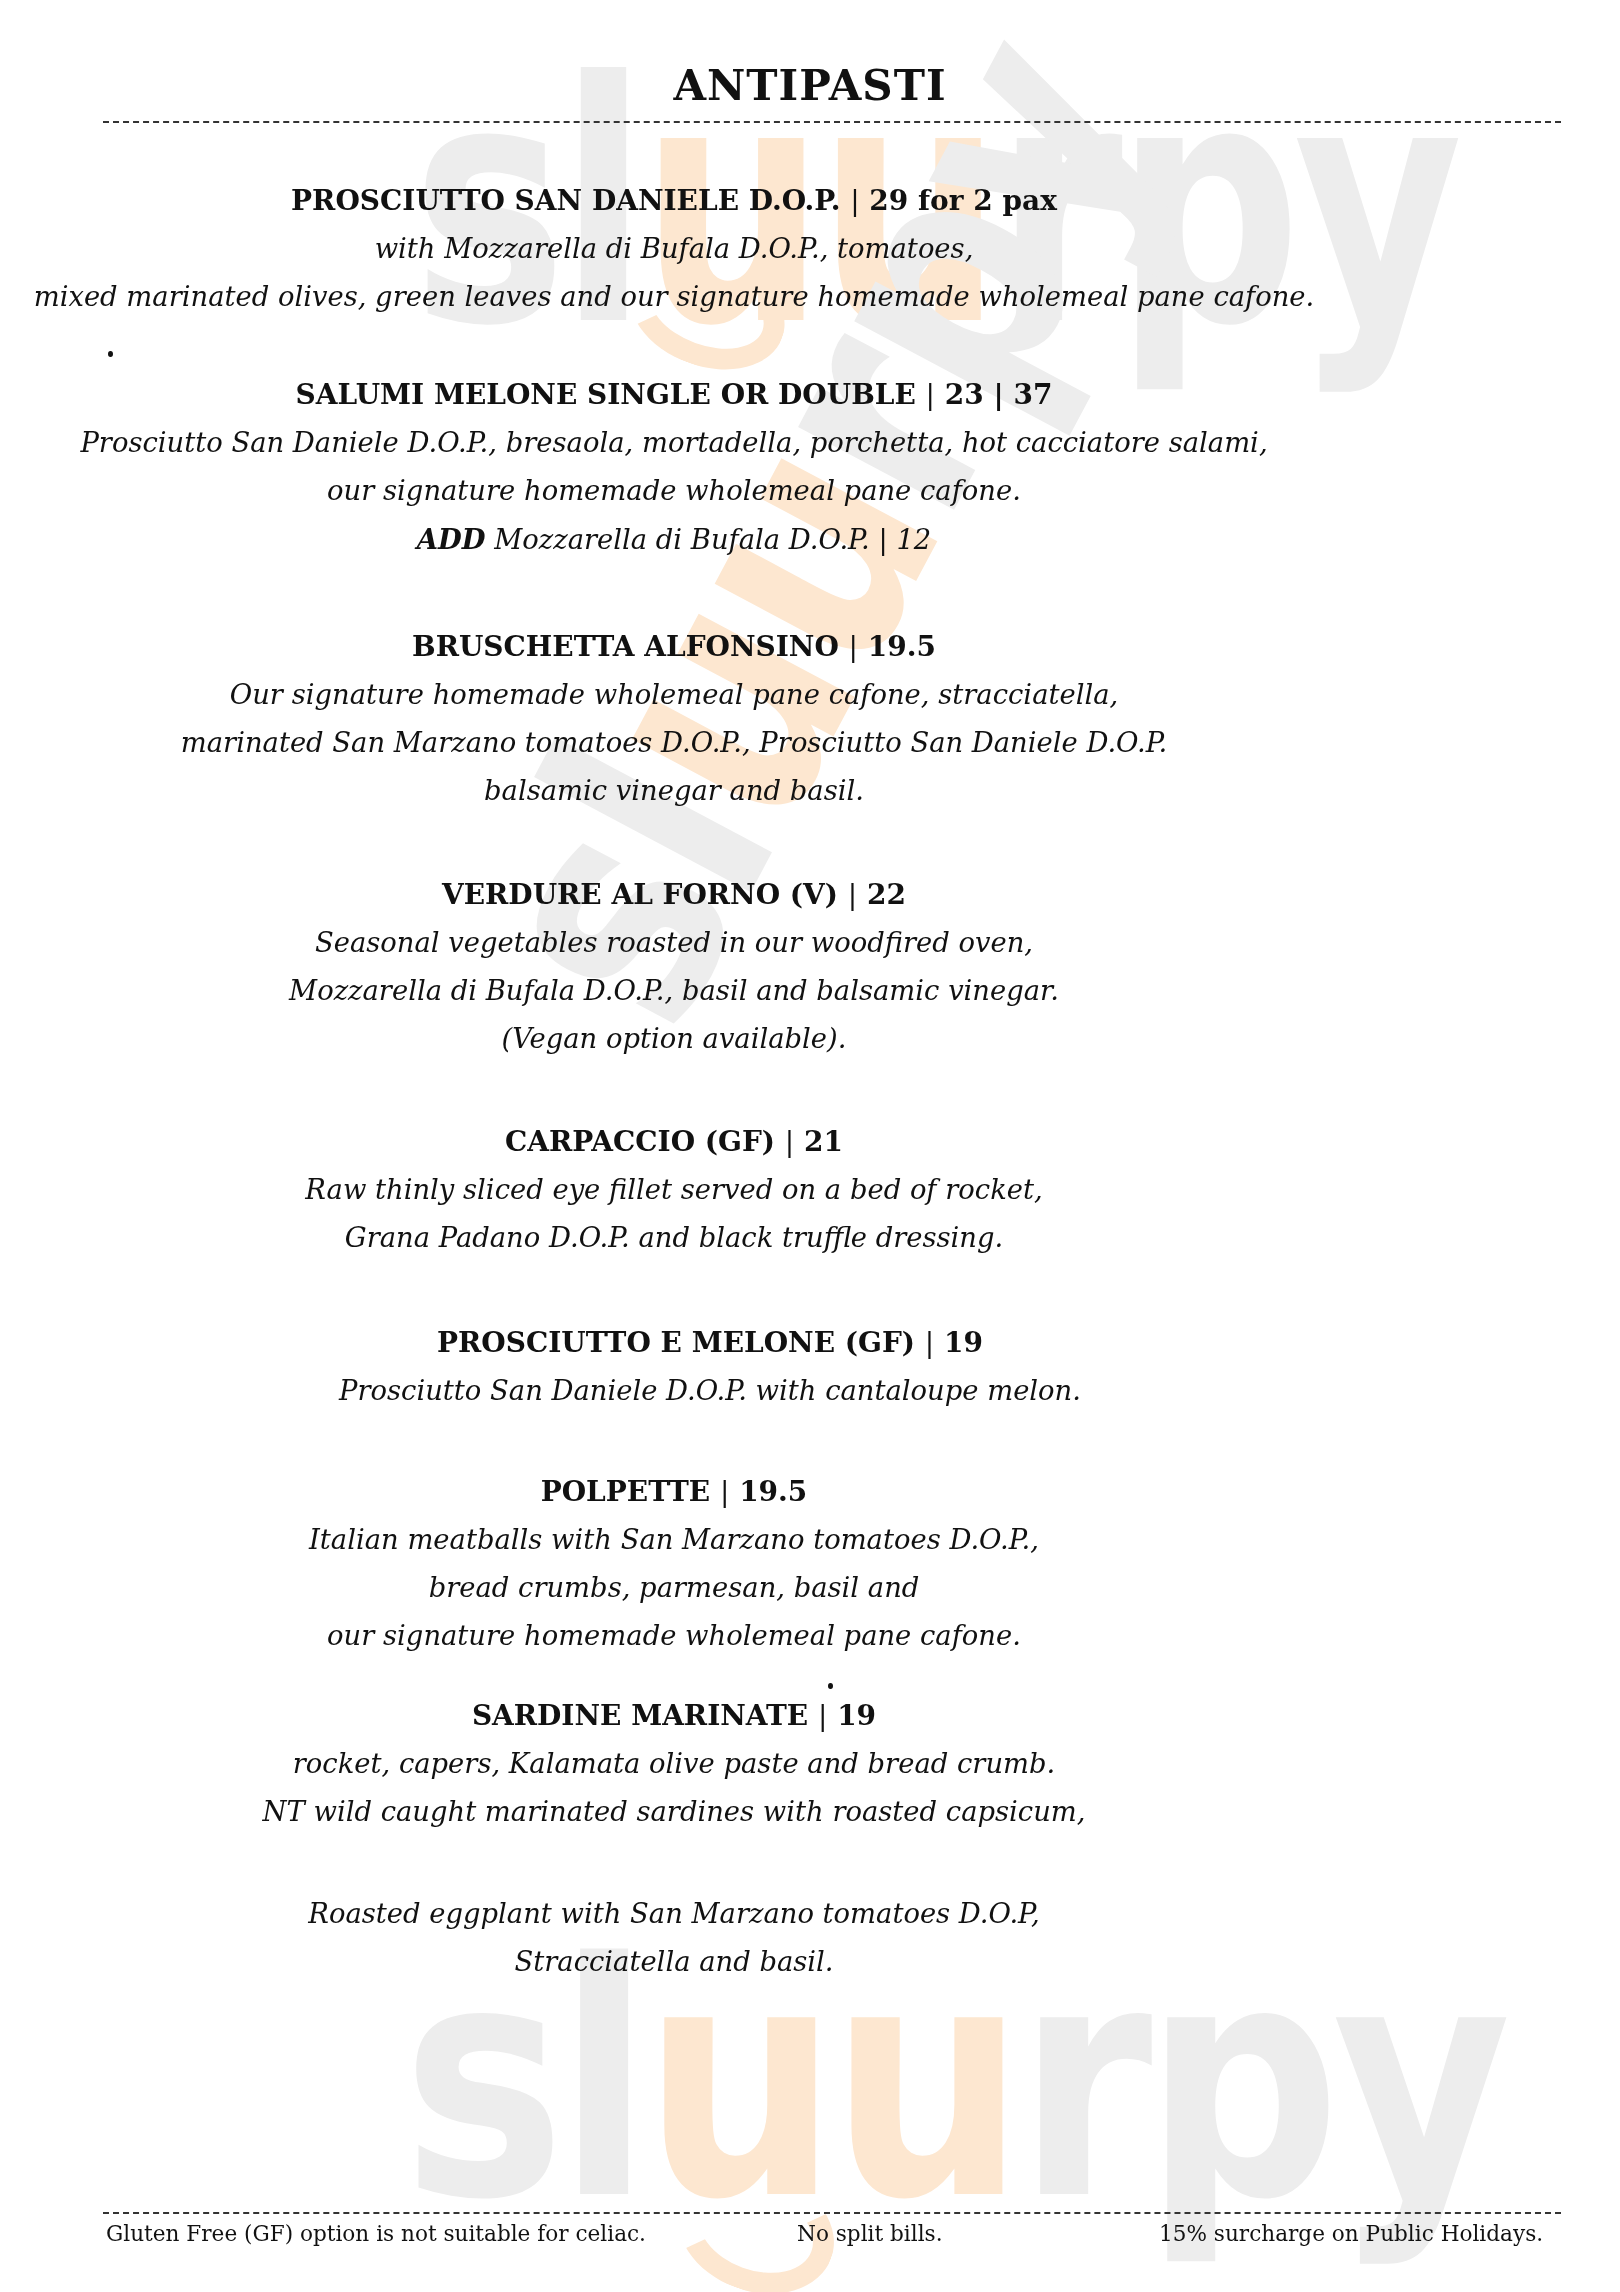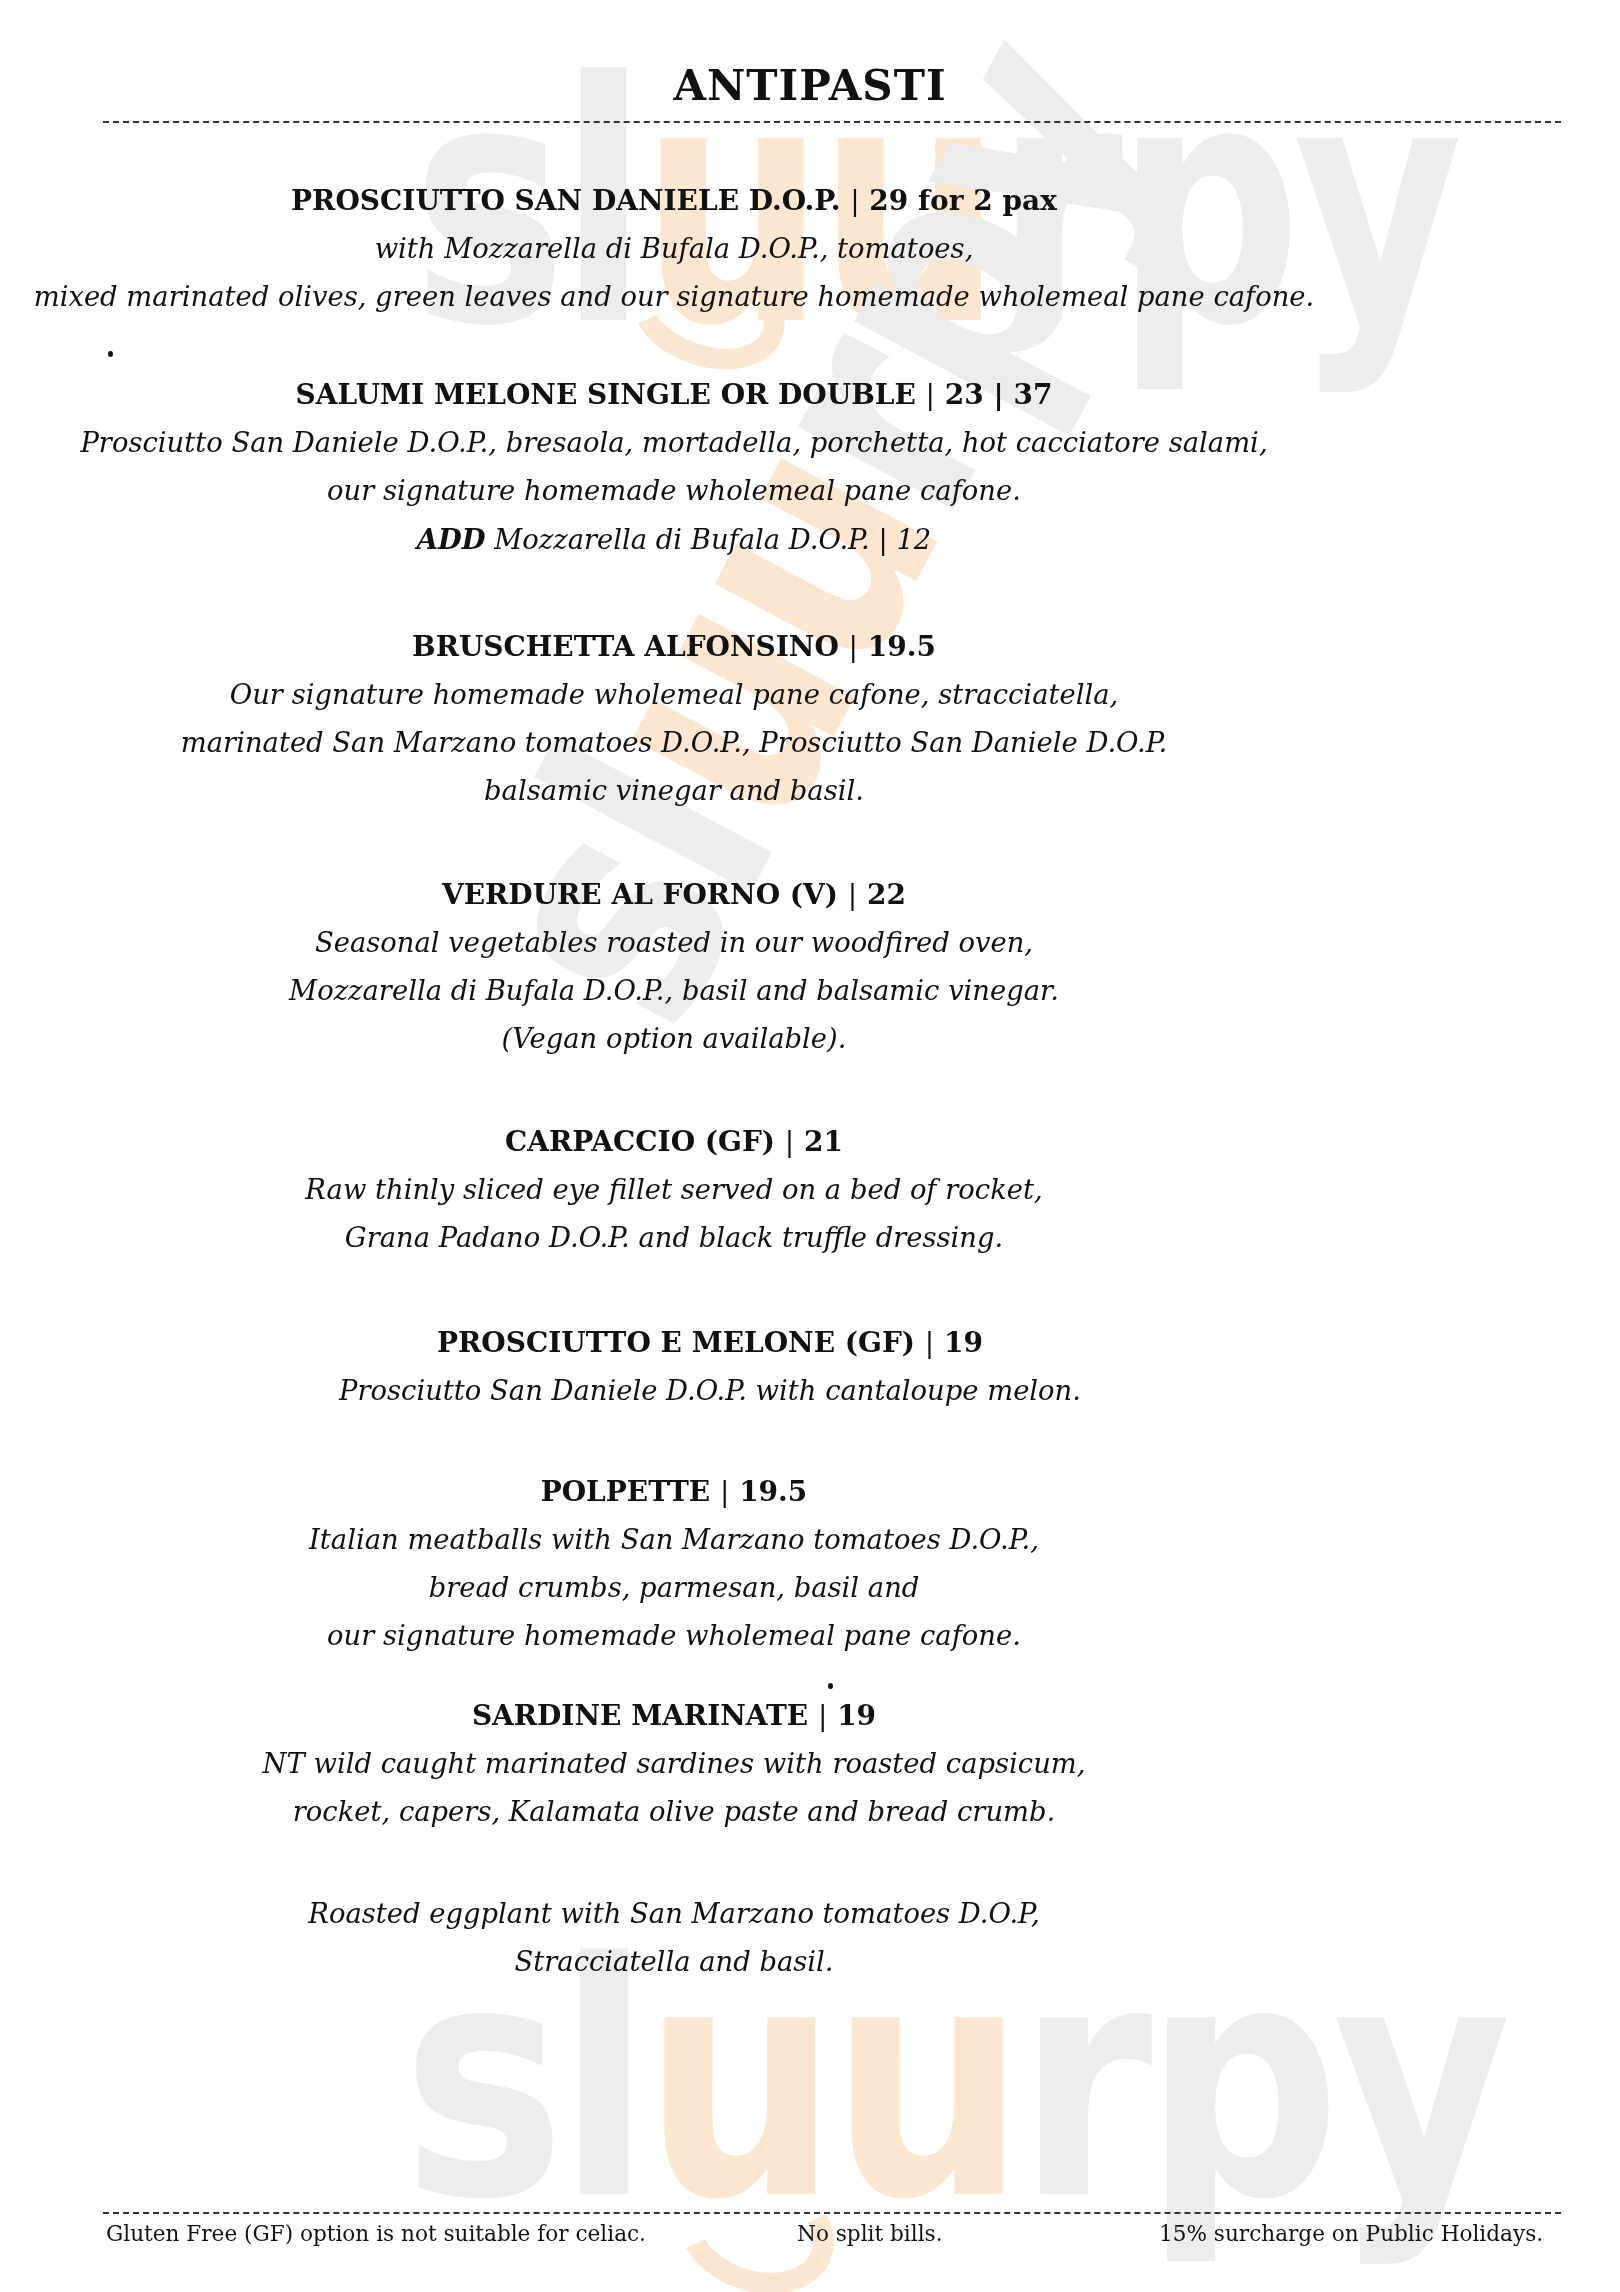--- a/index.html
+++ b/index.html
@@ -200,22 +200,22 @@
     <span class="item-title"><span>POLPETTE</span> <span class="sep">|</span> <span>19.5</span></span>
     <span class="item-desc">Italian meatballs with San Marzano tomatoes D.O.P.,</span>
     <span class="item-desc">bread crumbs, parmesan, basil and</span>
     <span class="item-desc">our signature homemade wholemeal pane cafone.</span>
   </div>
 
   <div class="stray-dot" style="left:828px; top:1683px;"></div>
 
   <div class="item" style="top:1691px;">
     <span class="item-title"><span>SARDINE MARINATE</span> <span class="sep">|</span> <span>19</span></span>
+    <span class="item-desc">rocket, capers, Kalamata olive paste and bread crumb.</span>
     <span class="item-desc">NT wild caught marinated sardines with roasted capsicum,</span>
-    <span class="item-desc">rocket, capers, Kalamata olive paste and bread crumb.</span>
   </div>
 
   <div class="item" style="top:1890px;">
     <span class="item-desc">Roasted eggplant with San Marzano tomatoes D.O.P,</span>
     <span class="item-desc">Stracciatella and basil.</span>
   </div>
 
   <div class="rule rule-bottom"></div>
   <div class="footer footer-left">Gluten Free (GF) option is not suitable for celiac.</div>
   <div class="footer footer-mid">No split bills.</div>

